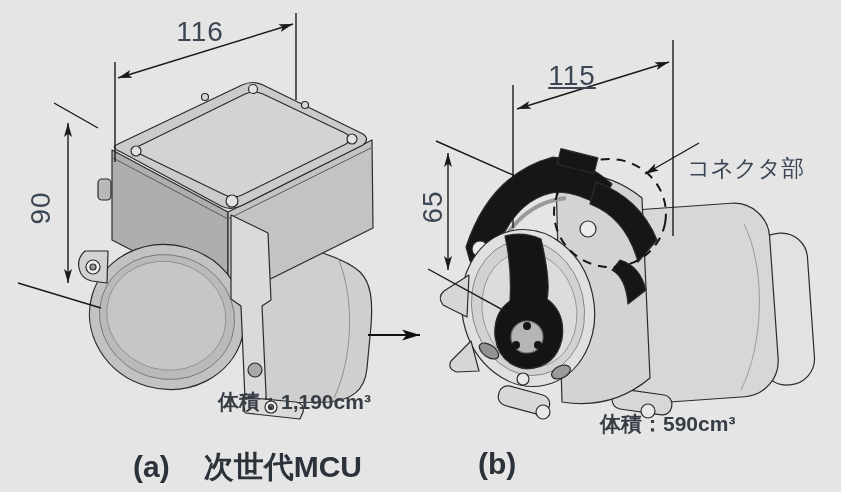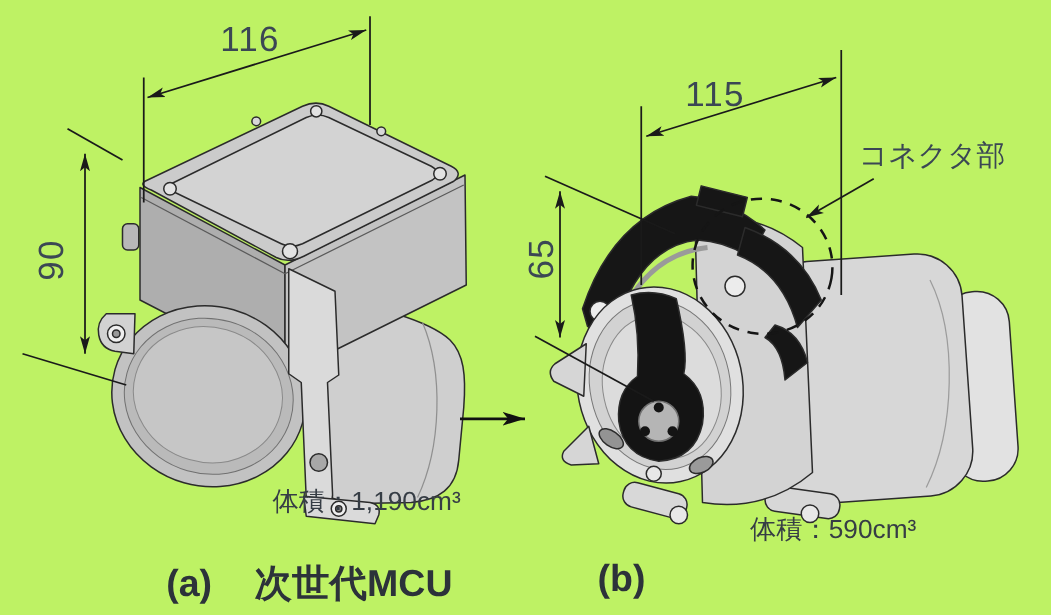--- a/index.html
+++ b/index.html
@@ -1,28 +1,28 @@
 <!DOCTYPE html>
 <html style="--dim-text: #3b4754; --stats-text: #363d45; --caption-text: #2c323a; --line: #1a1a1a;"><head>
 <meta charset="utf-8">
 <style>
   html,body { margin:0; padding:0; background:#ffffff; }
   .stage {
-    position:relative; width:841px; height:492px; background:#bef264;
+    position:relative; width:841px; height:492px; background:#e5e5e5;
     font-family:"Liberation Sans", sans-serif; overflow:hidden;
   }
   .stage svg { position:absolute; left:0; top:0; }
   .txt { position:absolute; white-space:nowrap; }
   .dim {
     color:var(--dim-text,#3b4754); font-size:28px; font-weight:500;
     letter-spacing:1px; text-align:center;
   }
   .dim.vert { transform:rotate(-90deg); transform-origin:center center; }
-  .annot { color:var(--dim-text,#323c46); font-size:23px; font-weight:500; }
-  .stats { color:var(--stats-text,#363d45); font-size:21px; font-weight:400; line-height:24px; }
+  .annot { color:var(--dim-text,#323c46); font-size:23px; font-weight:500;margin-top:44px; }
+  .stats { color:var(--stats-text,#363d45); font-size:21px; font-weight:700; line-height:24px; }
   .caption {
     color:var(--caption-text,#2c323a); font-size:30px; font-weight:600;
     display:flex; gap:34px; align-items:baseline;
   }
 </style>
 </head>
 <body>
 
 <div class="stage">
 
@@ -150,21 +150,21 @@
       <line x1="699" y1="143" x2="645" y2="174" marker-end="url(#mArr)"></line>
     </g>
 
     <line x1="368" y1="335" x2="420" y2="335" stroke="#111" stroke-width="2.2" marker-end="url(#mArrBig)"></line>
   </svg>
 
   <div class="txt dim" style="left:160px; top:16px; width:80px;">116</div>
 
   <div class="txt dim vert" style="left:10px; top:192px; width:62px; height:32px;">90</div>
 
-  <div class="txt dim" style="left:536px; top:60px; width:72px;">115</div>
+  <div class="txt dim" style="left:536px; top:60px; width:72px;text-decoration:underline;">115</div>
 
   <div class="txt dim vert" style="left:402px; top:191px; width:62px; height:32px;">65</div>
 
   <div class="txt annot" style="left:687px; top:109px;">コネクタ部</div>
 
   <div class="txt stats" style="left:218px; top:390px;">
     <div>体積：1,190cm³</div>
   </div>
 
   <div class="txt stats" style="left:600px; top:412px;">

